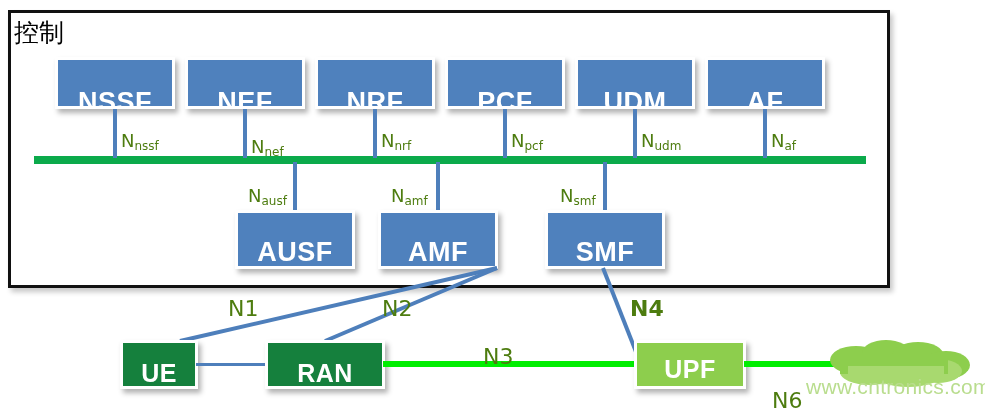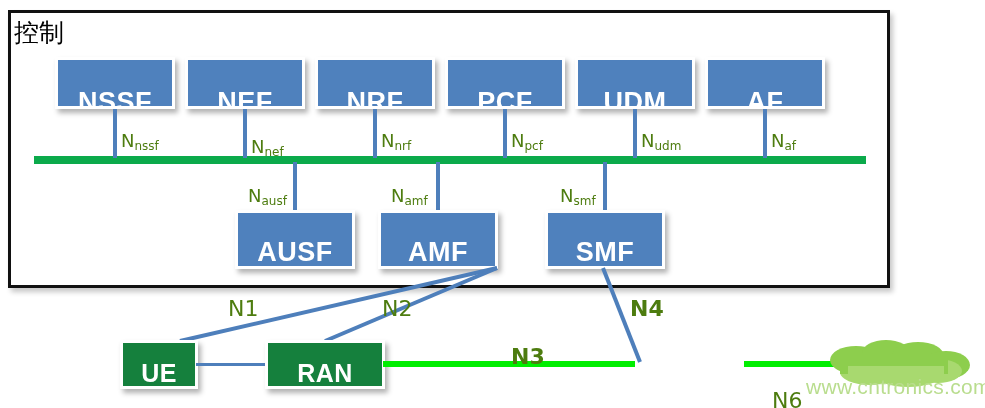--- a/index.html
+++ b/index.html
@@ -233,22 +233,25 @@
     <span class="nf-label">UE</span>
   </div>
 
   <div class="blue-link" style="left:196px; width:70px;"></div>
 
   <div class="nf-box nf-user" style="left:265px; width:120px;">
     <span class="nf-label">RAN</span>
   </div>
 
   <div class="green-link" style="left:383px; width:252px;"></div>
-  <div class="link-label label-n" style="left:511px; top:344px;font-weight:bold;">N3</div>
-
+  <div class="link-label label-n" style="left:483px; top:344px;">N3</div>
+
+  <div class="nf-box nf-upf" style="left:634px; width:112px;">
+    <span class="nf-label">UPF</span>
+  </div>
 
   <div class="green-link" style="left:744px; width:92px;"></div>
   <div class="link-label label-n" style="left:772px; top:344px;margin-top:44px;">N6</div>
 
   <svg class="cloud" viewBox="0 0 160 54">
     <g>
       <ellipse cx="38" cy="22" rx="26" ry="14" fill="#8DCE4D"></ellipse>
       <ellipse cx="68" cy="15" rx="24" ry="13" fill="#8DCE4D"></ellipse>
       <ellipse cx="100" cy="18" rx="26" ry="14" fill="#8DCE4D"></ellipse>
       <ellipse cx="128" cy="27" rx="24" ry="14" fill="#8DCE4D"></ellipse>

